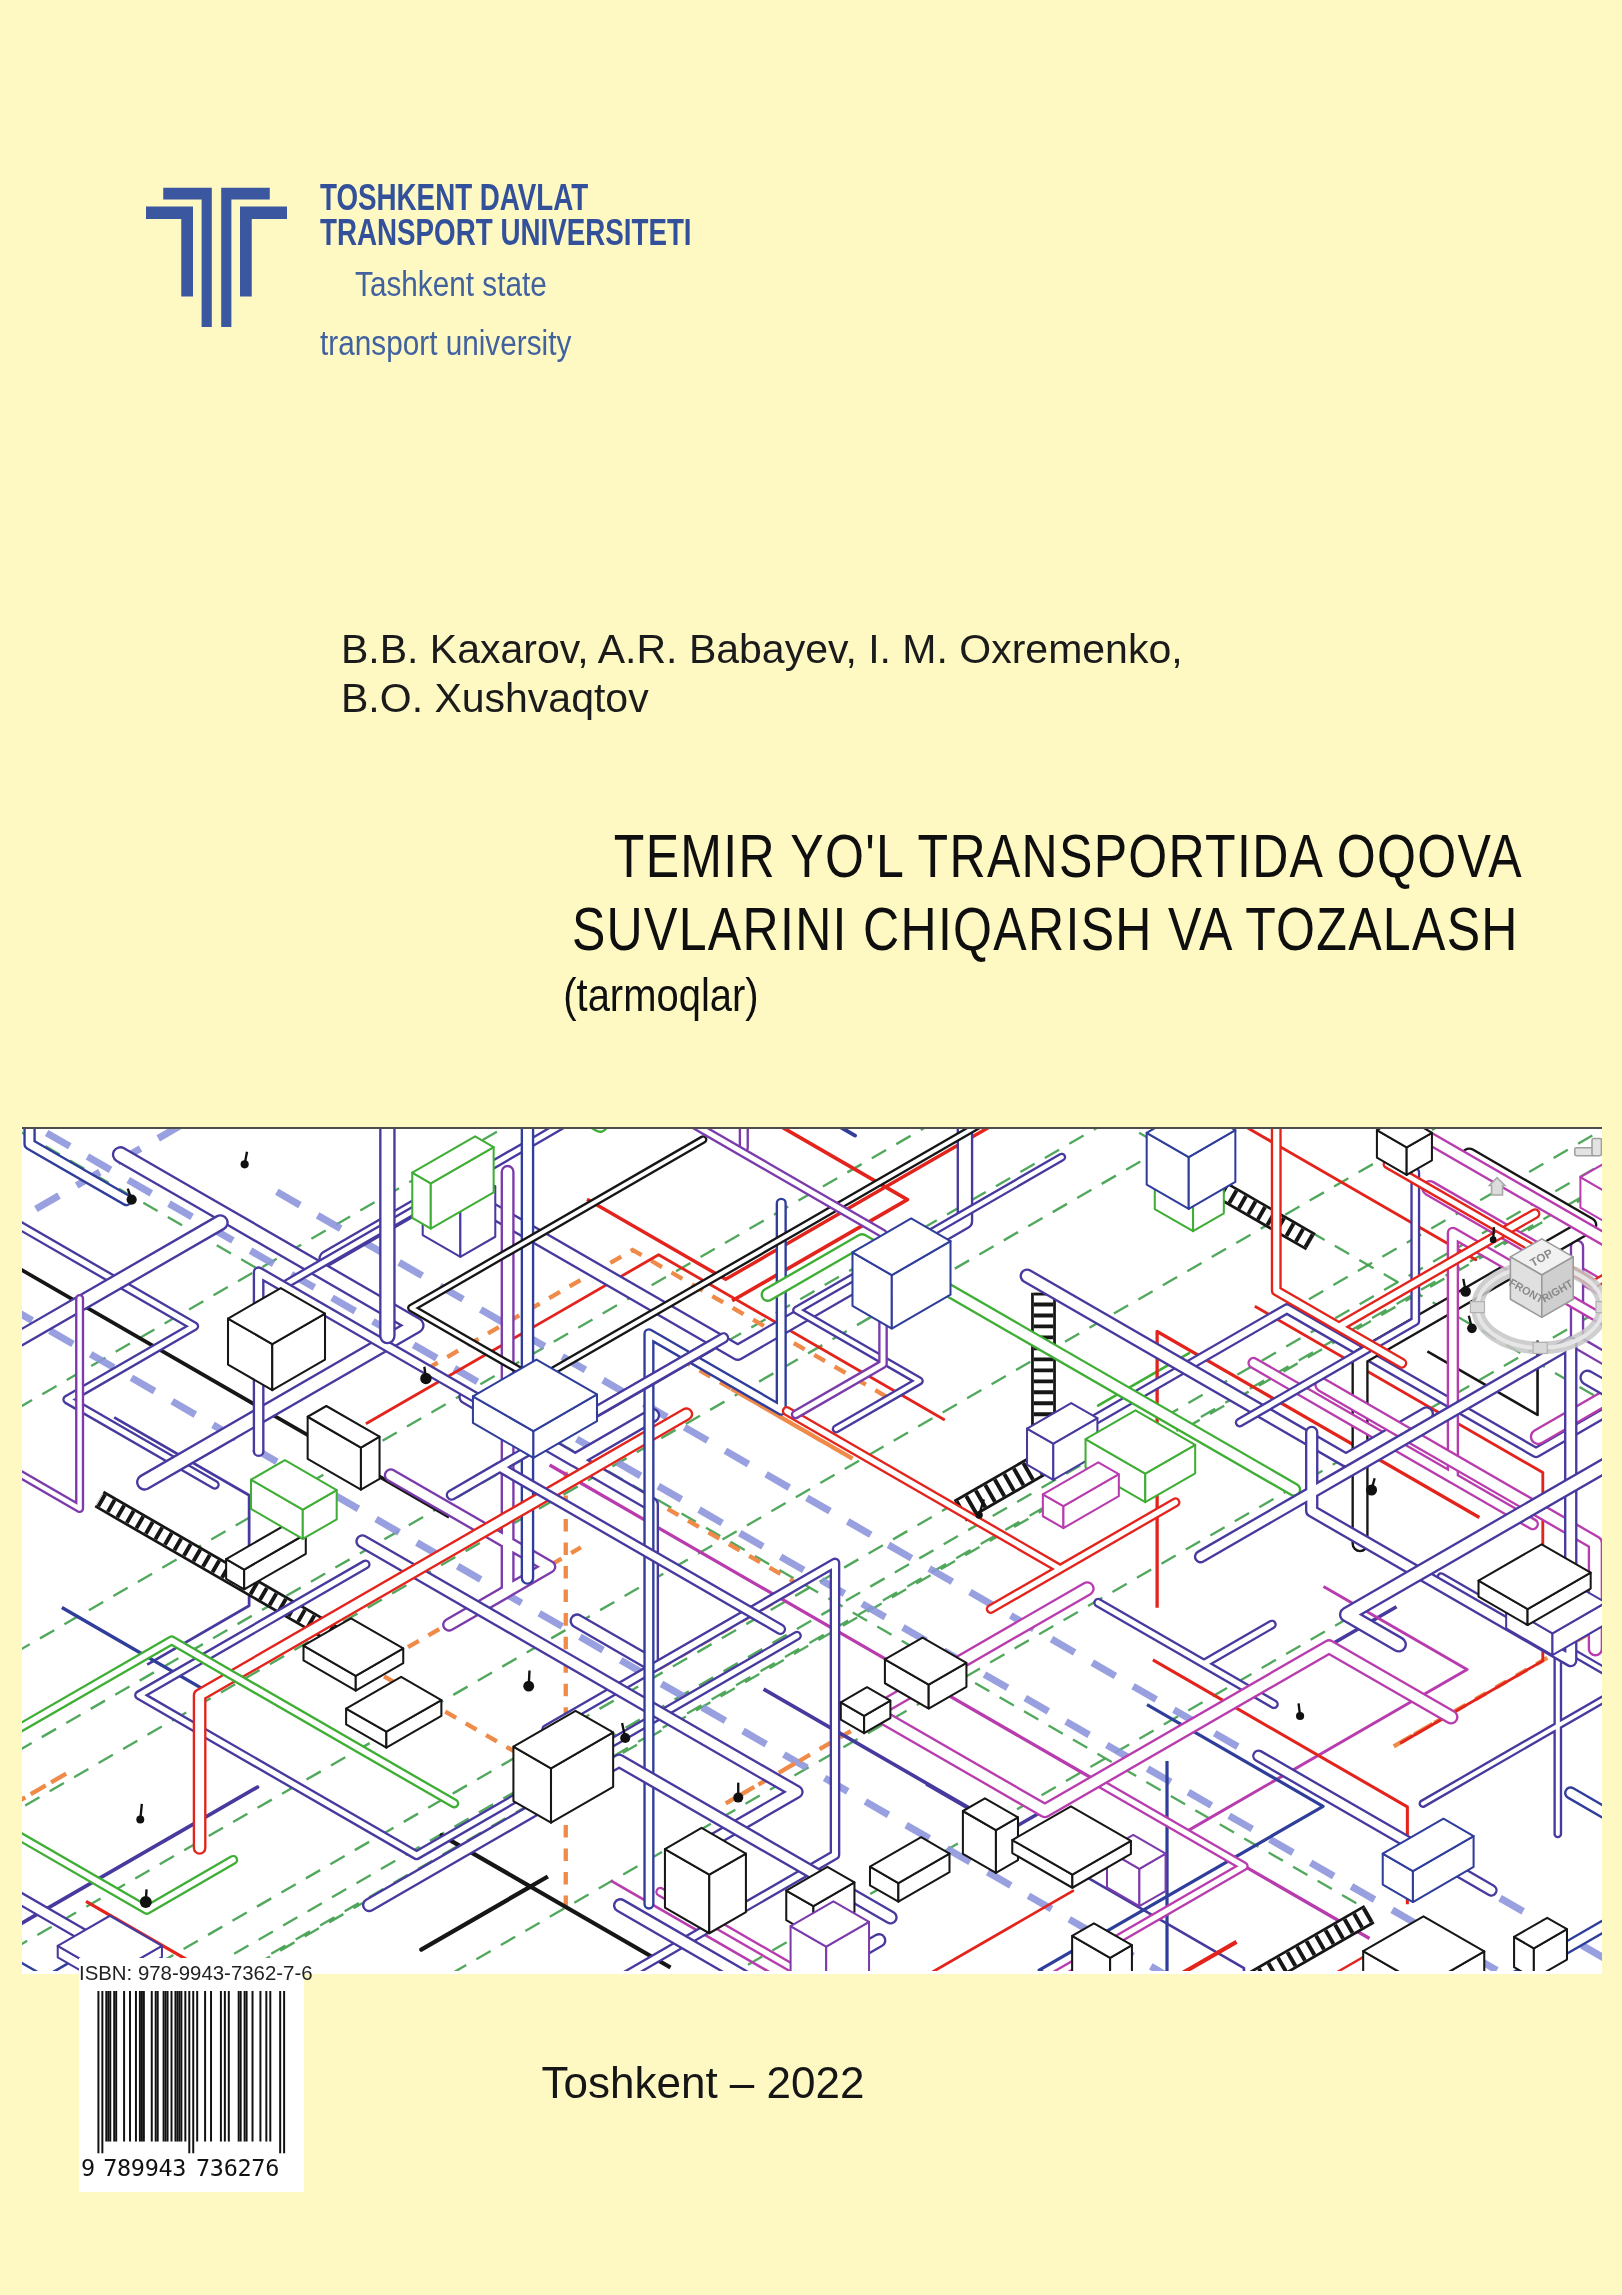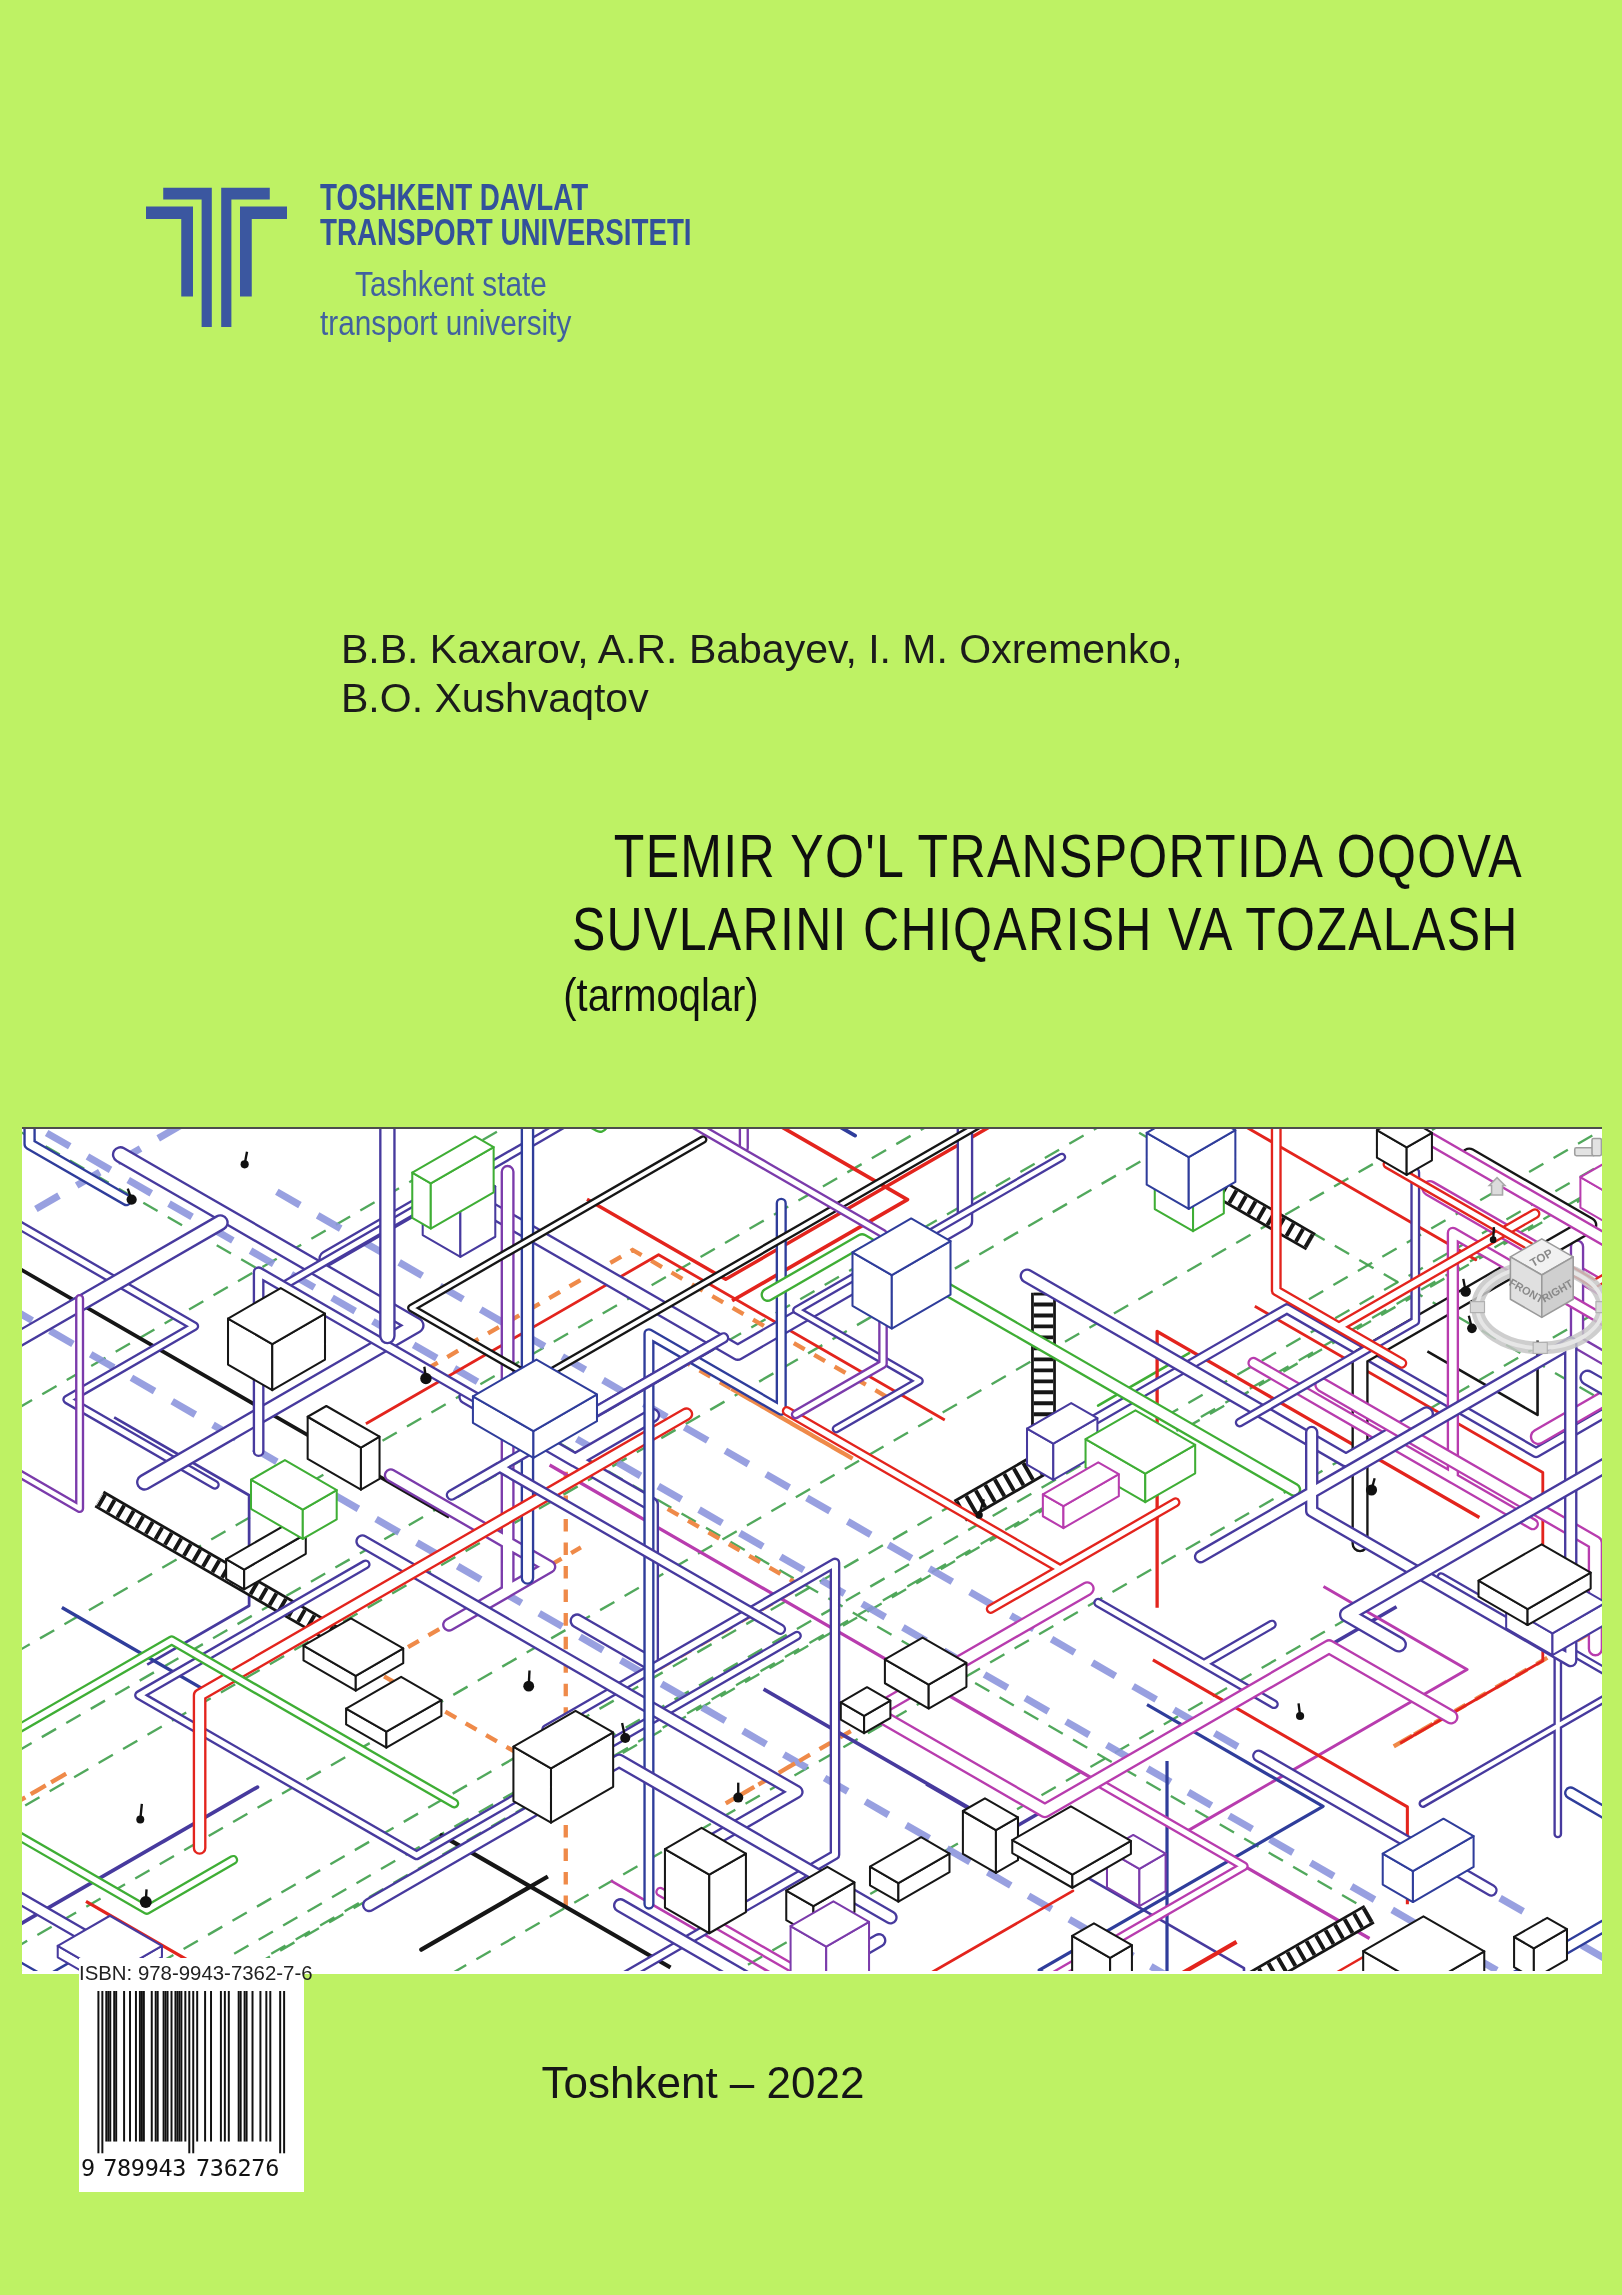--- a/index.html
+++ b/index.html
@@ -40,38 +40,38 @@
               font-size:20.4px;color:#222;white-space:nowrap;}
   .isbn-box svg{position:absolute;left:0;top:33px;}
 
   
   .imprint{position:absolute;left:0;top:2058px;width:1406px;text-align:center;
            font-size:44px;color:#161616;white-space:nowrap;}
 </style>
 </head>
 <body>
 
-<div class="page" style="background: #bef264;">
+<div class="page" style="background: #fef9c3;">
 
   <svg class="logo" viewBox="0 0 180 181">
     <g id="logo-shapes" fill="#3b57a0">
       <polygon points="22,2 84,2 84,180 71,180 71,17 22,17"></polygon>
       <polygon points="0,26 60,26 60,141 45,141 45,42 0,42"></polygon>
       <polygon points="158,2 96,2 96,180 109,180 109,17 158,17"></polygon>
       <polygon points="180,26 120,26 120,141 135,141 135,42 180,42"></polygon>
     </g>
   </svg>
 
   <div class="univ-bold" style="color: rgb(51, 81, 155);">
     <span class="ln"><span class="sq">TOSHKENT DAVLAT</span></span>
     <span class="ln"><span class="sq">TRANSPORT UNIVERSITETI</span></span>
   </div>
   <div class="univ-light" style="color: rgb(65, 97, 159); text-align: center;">
     <span class="ln" style="display:block;"><span class="sq">Tashkent state</span></span>
-    <span class="ln" style="display:block;"><span class="sq">transport university</span></span>
+    <span class="ln" style="display:block;margin-top:20px;"><span class="sq">transport university</span></span>
   </div>
 
   <div class="authors">
     <div>B.B. Kaxarov, A.R. Babayev, I. M. Oxremenko,</div>
     <div>B.O. Xushvaqtov</div>
   </div>
 
   <div class="title">
     <div><span class="sq">TEMIR YO'L TRANSPORTIDA OQOVA</span></div>
     <div><span class="sq">SUVLARINI CHIQARISH VA TOZALASH</span></div>

